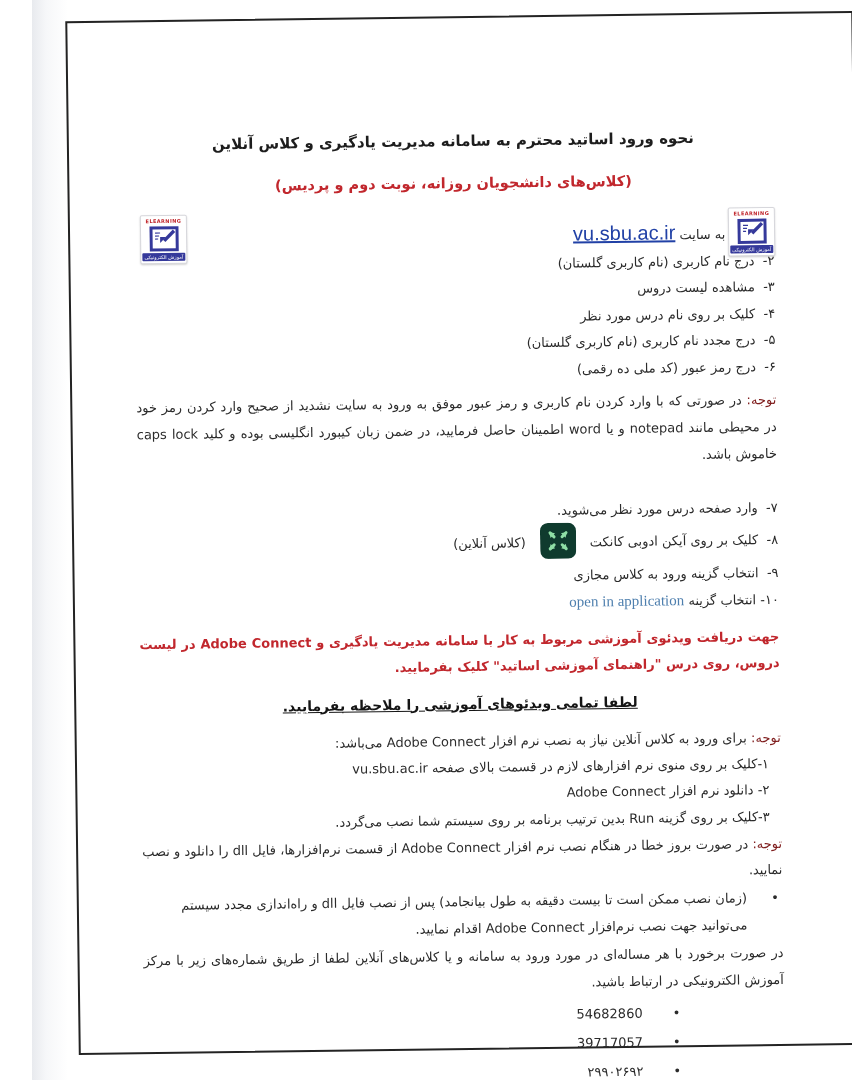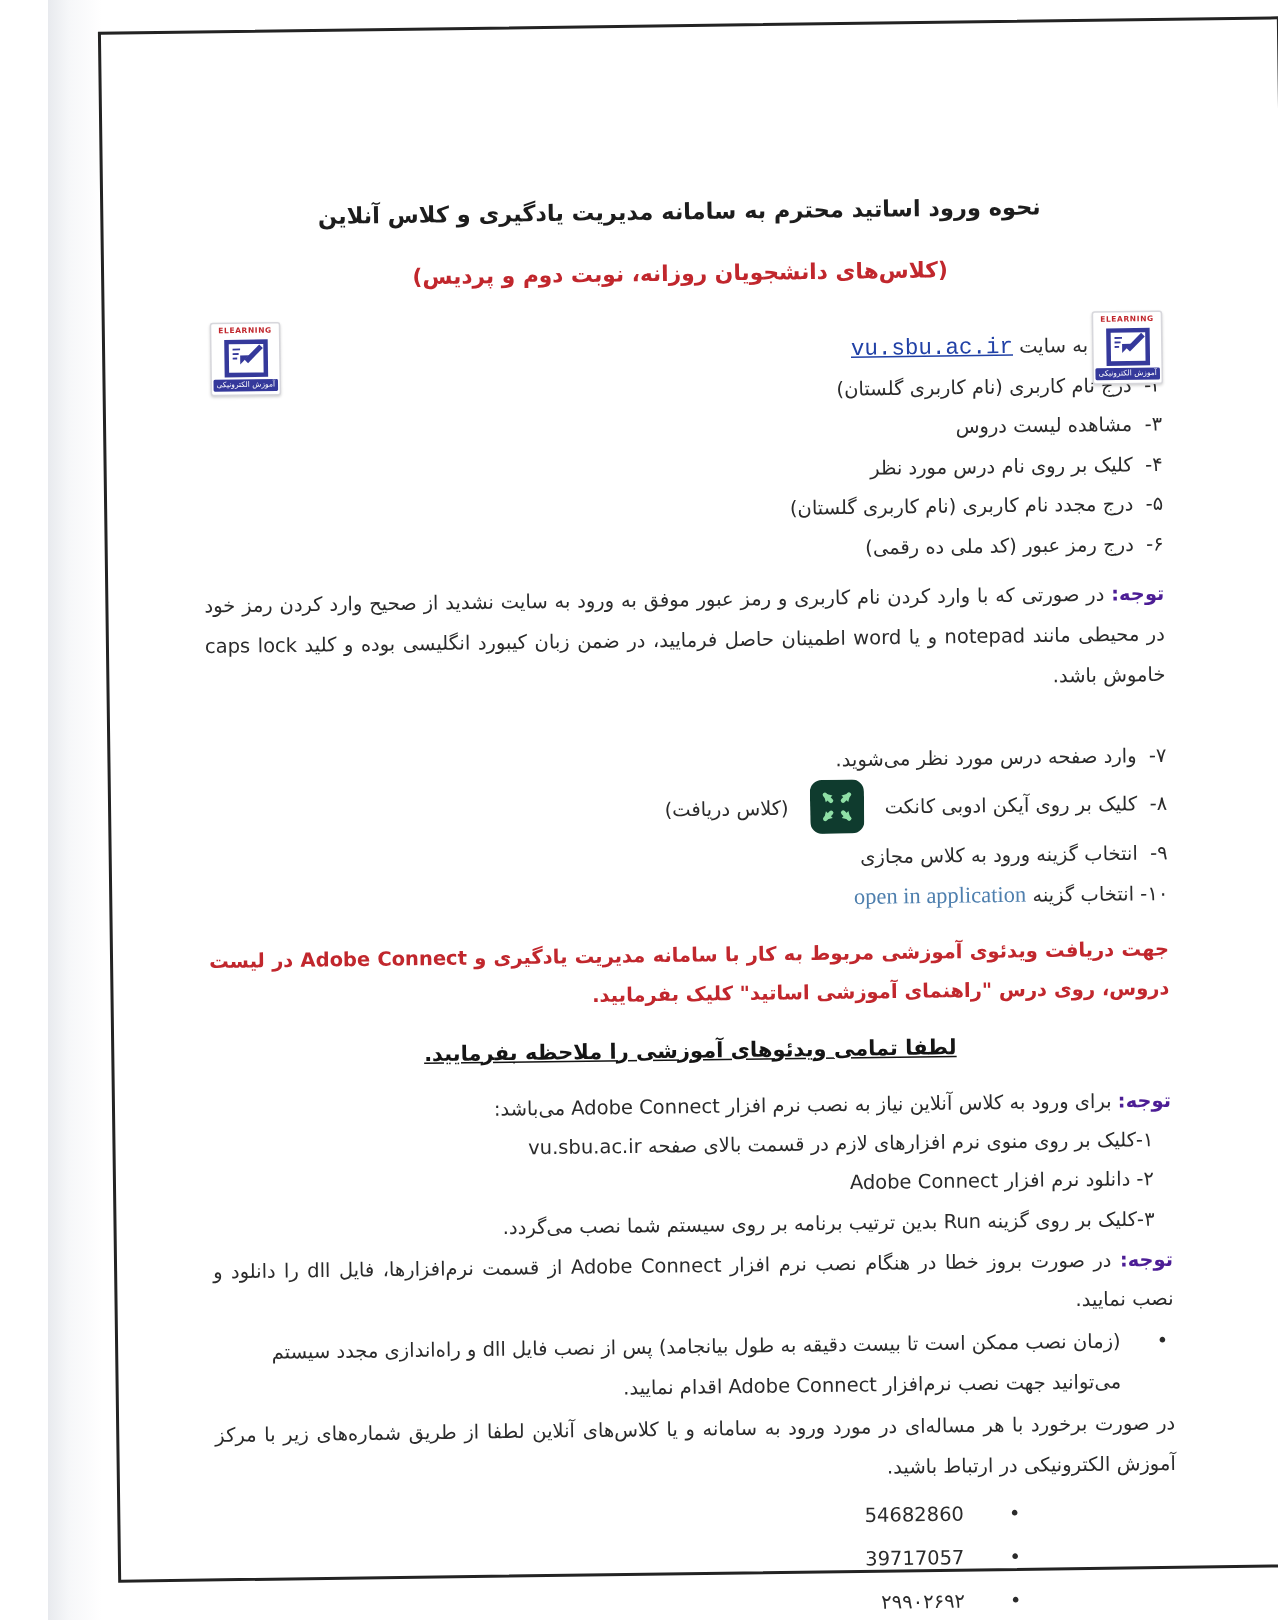--- a/index.html
+++ b/index.html
@@ -45,27 +45,27 @@
     font-weight:bold;text-align:center;color:#1d1d1d;
   }
   h2{
     margin:20px 0 0;font-size:14.5px;line-height:22px;
     font-weight:bold;text-align:center;color:#c1272d;
   }
   .steps{margin-top:28px;line-height:26.5px;}
   .steps .li{white-space:nowrap;}
   .link{
     color:#2141a6;text-decoration:underline;
-    font-family:Liberation Mono, monospace;font-size:15px;
+    font-family:Liberation Sans, sans-serif;font-size:20px;
   }
   .app-option{
     color:#4e7fae;font-family:"Liberation Serif",serif;font-size:15px;
   }
   .note{margin:6px 0 0;text-align:justify;line-height:27px;}
-  .note .b{font-weight:bold;color:#4c1d95;}
+  .note .b{font-weight:normal;color:#7f1d1d;}
   .steps-2{margin-top:28px;}
   .step8{display:flex;align-items:center;gap:14px;height:38px;}
   .ac-icon{flex:0 0 auto;width:36px;height:36px;transform:translateY(-3px);}
   .red-notice{
     margin-top:10px;color:#c1272d;font-weight:bold;
     text-align:justify;line-height:26px;
   }
   .underline-notice{
     margin-top:4px;text-align:center;font-weight:bold;font-size:14px;
     text-decoration:underline;color:#151515;line-height:22px;
@@ -137,21 +137,21 @@
               <path d="M14 22 L10 26"></path>
                 <path d="M22 22 L26 26"></path>
             </g>
             <g fill="#8fdfa6">
               <path d="M9 9 L15 10.5 L10.5 15 Z"></path>
               <path d="M27 9 L25.5 15 L21 10.5 Z"></path>
               <path d="M9 27 L10.5 21 L15 25.5 Z"></path>
               <path d="M27 27 L21 25.5 L25.5 21 Z"></path>
             </g>
           </svg>
-          <span>(کلاس دریافت)</span>
+          <span>(کلاس آنلاین)</span>
         </div>
         <div class="li">۹-&nbsp; انتخاب گزینه ورود به کلاس مجازی</div>
         <div class="li"><span>۱۰- انتخاب گزینه </span><span class="app-option">open in application</span></div>
       </div>
 
       <p class="red-notice">جهت دریافت ویدئوی آموزشی مربوط به کار با سامانه مدیریت یادگیری و Adobe Connect در لیست دروس، روی درس "راهنمای آموزشی اساتید" کلیک بفرمایید.</p>
       <p class="underline-notice">لطفا تمامی ویدئوهای آموزشی را ملاحظه بفرمایید.</p>
 
       <p class="note note-2"><span class="b">توجه:</span><span> برای ورود به کلاس آنلاین نیاز به نصب نرم افزار Adobe Connect می‌باشد:</span></p>
 

